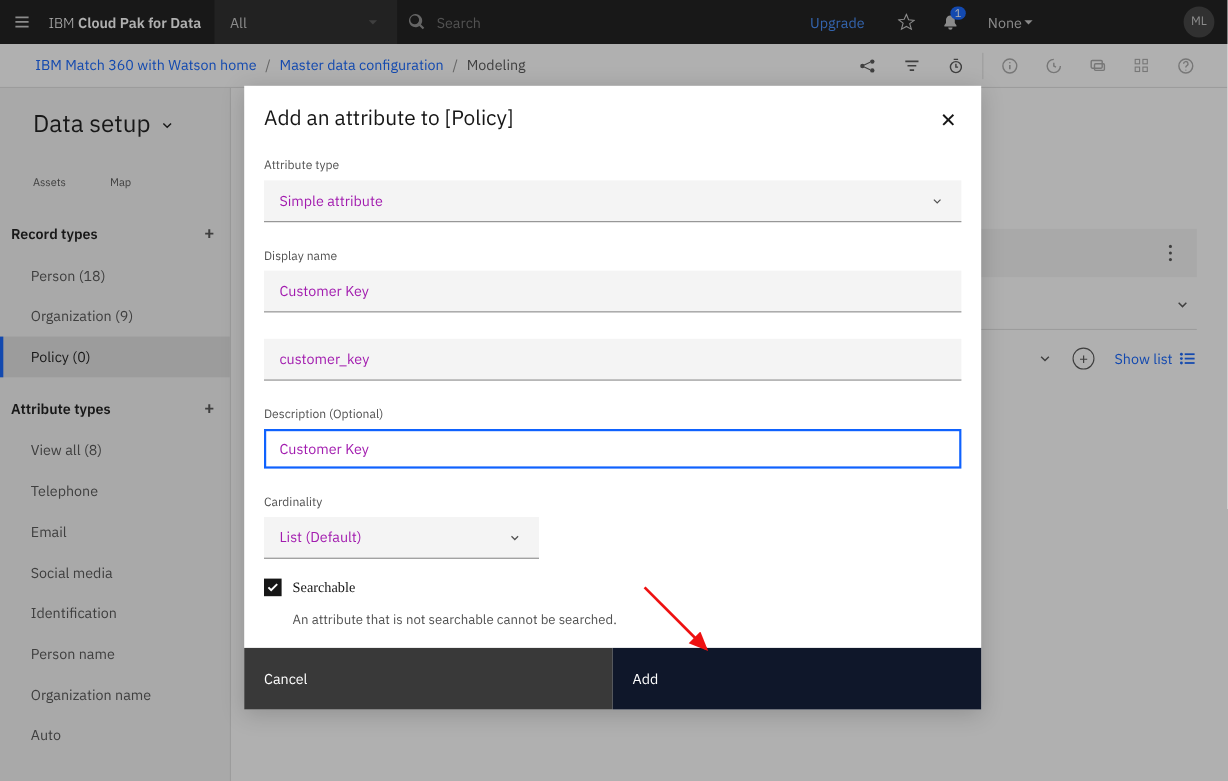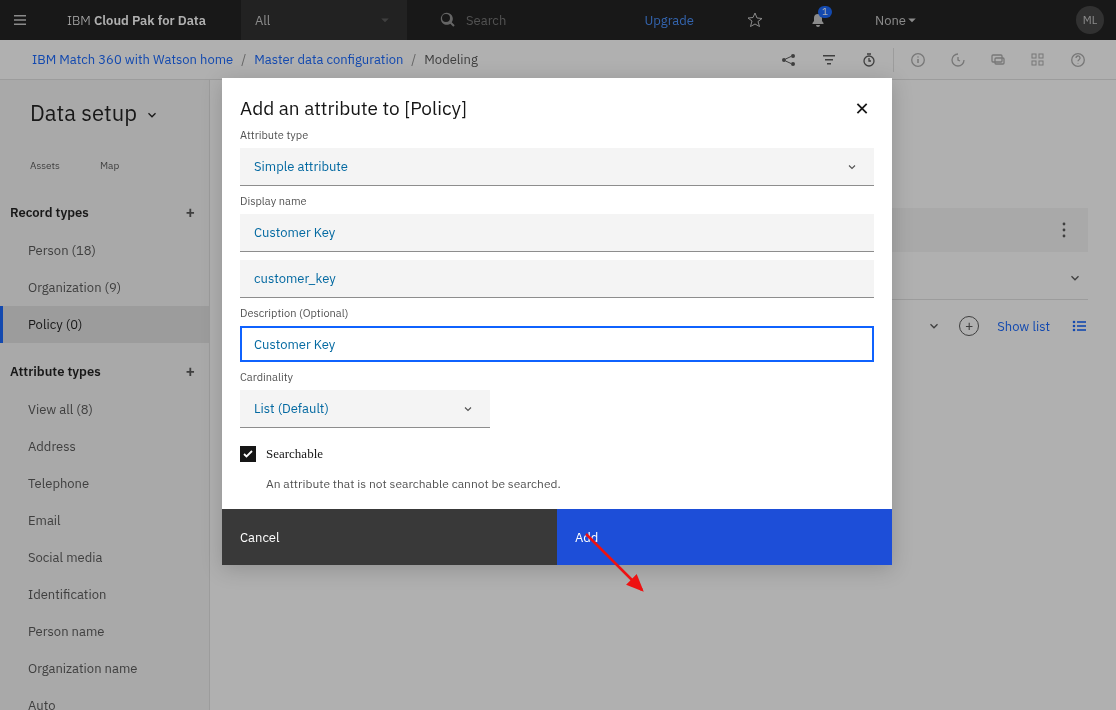--- a/index.html
+++ b/index.html
@@ -1,19 +1,19 @@
 <!DOCTYPE html>
 <html><head>
 <meta charset="utf-8">
 <style>
   * { box-sizing: border-box; margin: 0; padding: 0; font-family: "IBM Plex Sans", -apple-system, BlinkMacSystemFont, "Segoe UI", Arial, sans-serif; }
   body { width: 1116px; height: 710px; overflow: hidden; background: #fff; position: relative; }
 
   
-  .topbar { height: 40px; background: #161616; display: flex; align-items: center; color: #c6c6c6; font-size: 13px; gap: 23px; }
+  .topbar { height: 40px; background: #161616; display: flex; align-items: center; color: #c6c6c6; font-size: 13px; }
   .hamburger { width: 40px; display:flex; align-items:center; justify-content:center; cursor:pointer; }
   .hamburger svg { fill:#c6c6c6; }
   .brand { padding: 0 12px 0 4px; color:#fff; }
   .brand .light { font-weight: 300; }
   .brand .bold { font-weight: 600; }
   .all-select { width: 166px; height: 40px; background:#262626; display:flex; align-items:center; padding:0 14px; justify-content:space-between; color:#c6c6c6; cursor:pointer; }
   .search-wrap { flex:1; height:40px; display:flex; align-items:center; padding:16px 10px; gap:10px; color:#6f6f6f; }
   .search-wrap svg { fill:#8d8d8d; }
   .upgrade { color:#408bfc; padding:0 18px; height:40px; display:flex; align-items:center; cursor:pointer; }
   .top-icon { width:40px; height:40px; display:flex; align-items:center; justify-content:center; cursor:pointer; position:relative; }
@@ -44,47 +44,47 @@
   .plus { font-size:16px; color:#525252; cursor:pointer; }
   .side-item { padding:10px 18px 10px 28px; font-size:13px; color:#525252; cursor:pointer; }
   .side-item.selected { background:#e0e0e0; color:#161616; border-left:3px solid #0f62fe; padding-left:25px; }
 
   .right { flex:1; background:#fff; position:relative; padding:30px 28px; }
   .panel { background:#f4f4f4; height:44px; display:flex; align-items:center; justify-content:flex-end; padding:0 14px; margin-top:98px; }
   .kebab { width:20px; height:30px; display:flex; align-items:center; justify-content:center; cursor:pointer; }
   .expand-row { display:flex; align-items:center; justify-content:flex-end; height:48px; border-bottom:1px solid #e0e0e0; padding:0 6px; gap:4px; }
   .attr-row { height:52px; display:flex; align-items:center; justify-content:flex-end; gap:18px; font-size:13px; color:#0f62fe; padding-right:0; }
   .circled-plus { width:20px; height:20px; border:1.5px solid #525252; border-radius:50%; display:flex; align-items:center; justify-content:center; font-size:14px; color:#525252; cursor:pointer; }
-  .showlist { display:flex; align-items:center; gap:22px; cursor:pointer; }
+  .showlist { display:flex; align-items:center; gap:6px; cursor:pointer; }
 
   
   .scrim { position:absolute; inset:0; background:rgba(30,30,30,0.35); }
 
   
   .modal { position:absolute; left:222px; top:78px; width:670px; background:#fff; box-shadow:0 4px 20px rgba(0,0,0,0.18); display:flex; flex-direction:column; }
   .modal-body { padding:18px 18px 14px 18px; }
   .modal-title-row { display:flex; align-items:flex-start; justify-content:space-between; }
   .modal-title { font-size:19px; font-weight:400; color:#161616; }
   .close-x { width:24px; height:24px; display:flex; align-items:center; justify-content:center; cursor:pointer; color:#161616; font-size:18px; }
-  .field { margin-top:8px; }
+  .field { margin-top:24px; }
   .field-label { font-size:11px; color:#525252; margin-bottom:6px; display:block; }
-  .select, .text-input { width:100%; height:38px; background:#f4f4f4; border:none; border-bottom:1px solid #8d8d8d; padding:0 14px; font-size:13px; color:#0369a1; display:flex; align-items:center; justify-content:space-between; }
+  .select, .text-input { width:100%; height:38px; background:#f4f4f4; border:none; border-bottom:1px solid #8d8d8d; padding:0 14px; font-size:13px; color:#a21caf; display:flex; align-items:center; justify-content:space-between; }
   .select { cursor:pointer; }
   .text-input { outline:none; }
   .text-input.focused { background:#fff; border:2px solid #0f62fe; height:36px; padding:0 12px; }
   .select.small { width:250px; }
   .check-row { display:flex; align-items:center; gap:10px; margin-top:18px; }
   .checkbox { width:16px; height:16px; background:#161616; display:flex; align-items:center; justify-content:center; cursor:pointer; }
   .checkbox svg { fill:#fff; }
   .check-label { font-size:13px; color:#161616;font-family:Liberation Serif, serif; }
   .hint { font-size:12px; color:#525252; margin:14px 0 4px 26px; }
   .modal-footer { display:flex; height:56px; }
   .btn { flex:1; display:flex; align-items:center; padding:0 18px; font-size:13px; cursor:pointer; }
   .btn.cancel { background:#393939; color:#fff; }
-  .btn.primary { background:#1d4ed8; color:#fff;text-align:right; }
+  .btn.primary { background:#0f172a; color:#fff;text-align:right; }
 
   .chev { width:14px; height:14px; }
   .chev svg { fill:#525252; }
 
   
   .arrow { position:absolute; left:580px; top:528px; width:80px; height:80px; pointer-events:none; }
 </style>
 </head>
 <body>
 
@@ -211,21 +211,20 @@
     </div>
     <div class="side-item">Person (18)</div>
     <div class="side-item">Organization (9)</div>
     <div class="side-item selected">Policy (0)</div>
 
     <div class="section-head" style="margin-top:8px;">
       <span>Attribute types</span>
       <span class="plus">+</span>
     </div>
     <div class="side-item">View all (8)</div>
-    <div class="side-item">Address</div>
     <div class="side-item">Telephone</div>
     <div class="side-item">Email</div>
     <div class="side-item">Social media</div>
     <div class="side-item">Identification</div>
     <div class="side-item">Person name</div>
     <div class="side-item">Organization name</div>
     <div class="side-item">Auto</div>
   </div>
 
   <div class="right">

